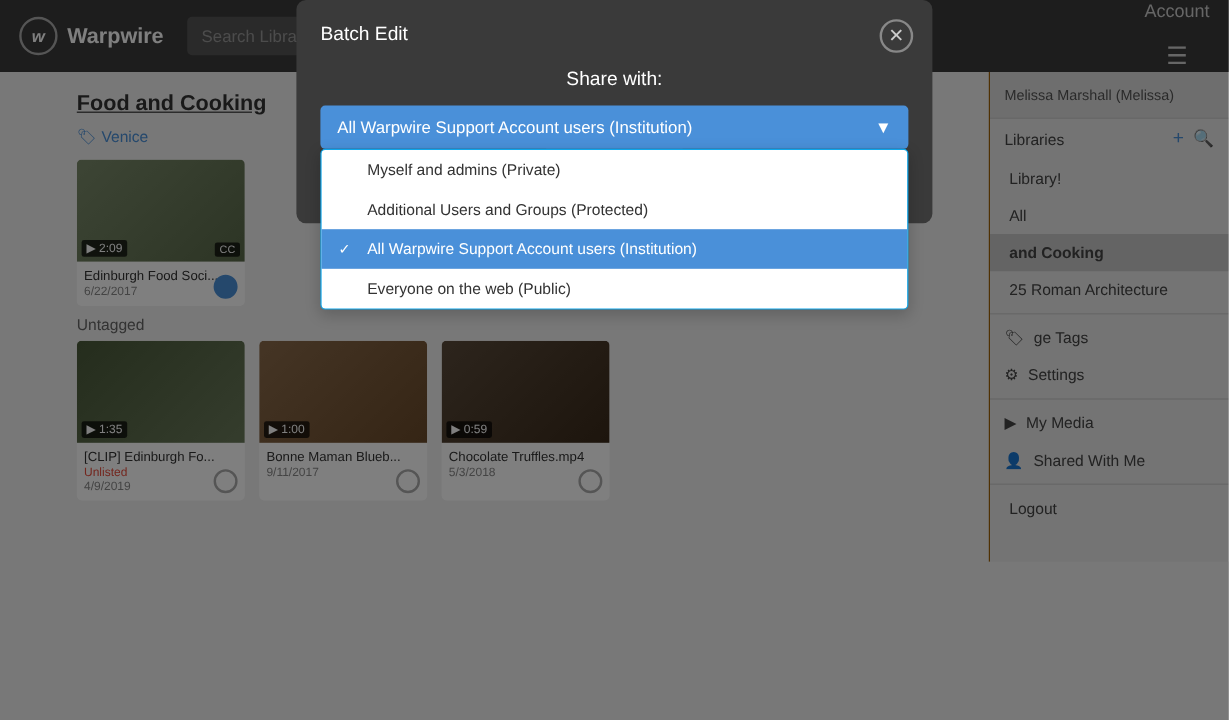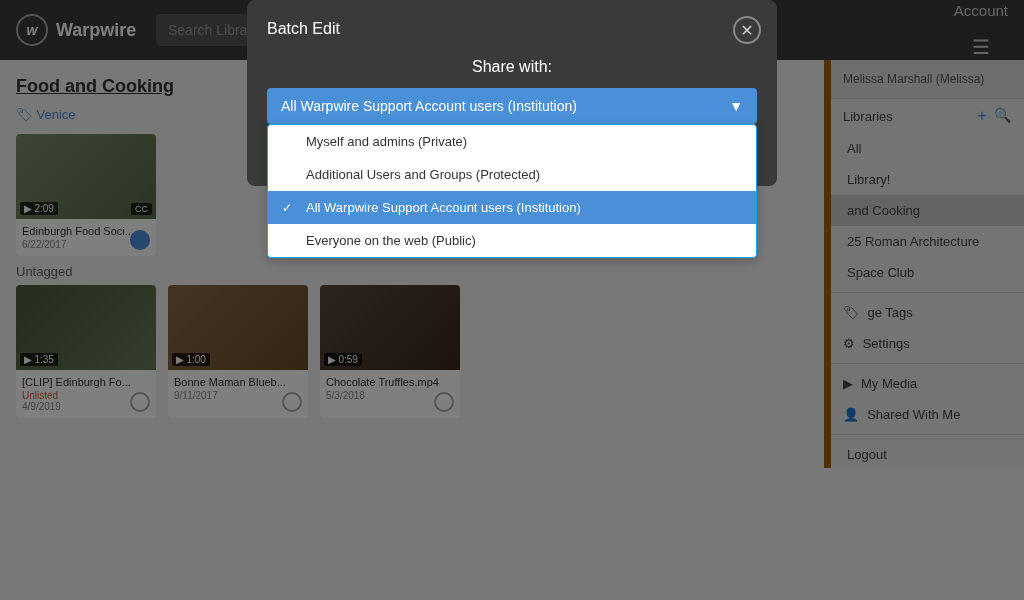--- a/index.html
+++ b/index.html
@@ -80,20 +80,21 @@
     .menu-icon {
       cursor: pointer;
       color: #ccc;
       font-size: 20px;
     }
 
     
     .main {
       display: flex;
       height: 408px;
+      margin-left: 48px;
     }
 
     
     .content {
       flex: 1;
       padding: 16px;
       background: #f0f0f0;
       overflow: hidden;
     }
     .page-title {
@@ -166,21 +167,21 @@
     .video-select.blue {
       background: #4a90d9;
       border-color: #4a90d9;
     }
     .section-label { font-size: 13px; color: #666; margin: 8px 0 6px; }
 
     
     .sidebar {
       width: 200px;
       background: #e8e8e8;
-      border-left: 7px solid #a16207;
+      border-left: 1px solid #a16207;
       padding: 0;
       overflow-y: auto;
     }
     .sidebar-user {
       padding: 12px;
       font-size: 12px;
       color: #555;
       background: #ddd;
       border-bottom: 1px solid #ccc;
     }
@@ -193,21 +194,21 @@
       justify-content: space-between;
     }
     .sidebar-add { color: #4a90d9; cursor: pointer; font-size: 16px; }
     .sidebar-search { color: #666; cursor: pointer; font-size: 14px; }
     .sidebar-item {
       padding: 8px 12px 8px 16px;
       font-size: 13px;
       color: #444;
       cursor: pointer;
     }
-    .sidebar-item.active { background: #c8c8c8; font-weight: 400; }
+    .sidebar-item.active { background: #c8c8c8; font-weight: 700; }
     .sidebar-divider { height: 1px; background: #ccc; margin: 4px 0; }
     .sidebar-icon-item {
       padding: 8px 12px;
       font-size: 13px;
       color: #444;
       cursor: pointer;
       display: flex;
       align-items: center;
       gap: 8px;
     }
@@ -416,33 +417,30 @@
   <div class="sidebar">
     <div class="sidebar-user">Melissa Marshall (Melissa)</div>
     <div class="sidebar-section">
       <span>Libraries</span>
       <span style="display:flex;gap:8px;">
         <span class="sidebar-add">+</span>
         <span class="sidebar-search">🔍</span>
       </span>
     </div>
     <div class="sidebar-item">
+      <span>Library!</span>
+    </div>
+    <div class="sidebar-item">
       <span>All</span>
-    </div>
-    <div class="sidebar-item">
-      <span>Library!</span>
     </div>
     <div class="sidebar-item active">
       <span>and Cooking</span>
     </div>
     <div class="sidebar-item">
       <span>25 Roman Architecture</span>
-    </div>
-    <div class="sidebar-item">
-      <span>Space Club</span>
     </div>
     <div class="sidebar-divider"></div>
     <div class="sidebar-icon-item">
       <span>🏷</span>
       <span>ge Tags</span>
     </div>
     <div class="sidebar-icon-item">
       <span>⚙</span>
       <span>Settings</span>
     </div>

